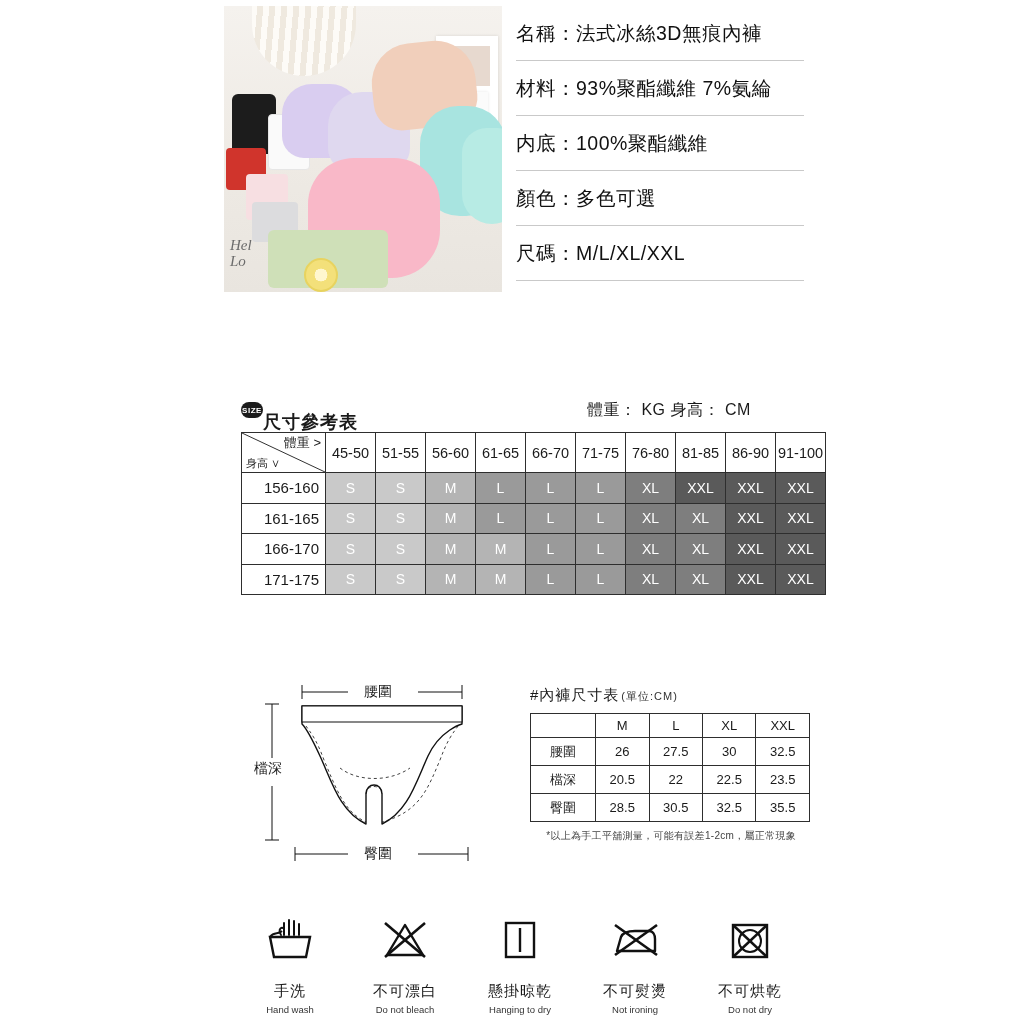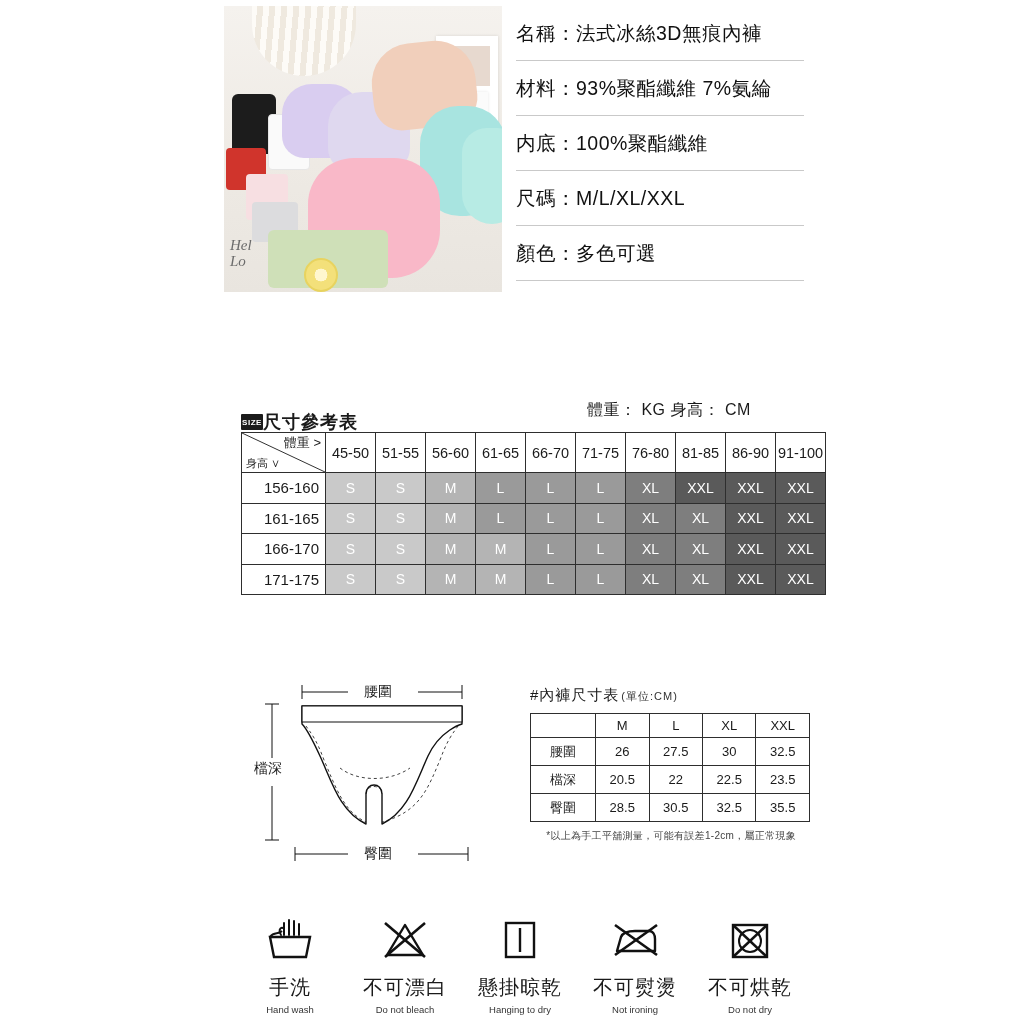--- a/index.html
+++ b/index.html
@@ -56,22 +56,22 @@
     font-size: 19.5px;
     letter-spacing: .5px;
     color: #111;
     white-space: nowrap;
   }
   .spec-row:last-child { border-bottom: 1px solid #c9c9c9; }
 
   
   .sizes-head { position: absolute; left: 241px; top: 398px; width: 540px; height: 26px; }
   .sizes-badge {
-    position:absolute; left:0; top: 16px;
-    width: 22px; height: 16px; border-radius: 1px; background:#1b1b1b; color:#fff;
+    position:absolute; left:0; top: 4px;
+    width: 22px; height: 16px; border-radius: 8px; background:#1b1b1b; color:#fff;
     font-size: 8px; letter-spacing:.5px; display:flex; align-items:center; justify-content:center;
     font-weight:bold;
   }
   .sizes-title { position:absolute; left: 22px; top: -4px; font-size: 18px; font-weight: bold; letter-spacing: 1px; margin-top: 16px; }
   .sizes-units { position:absolute; left: 346px; top: 2px; font-size: 16px; letter-spacing:.5px; white-space:nowrap; }
 
   table.sizegrid { position:absolute; left: 241px; top: 432px; border-collapse: collapse; }
   table.sizegrid td, table.sizegrid th { border: 1px solid #2e2e2e; text-align:center; font-size: 14.5px; font-weight: normal; }
   table.sizegrid th.colh { width: 50px; height: 40px; }
   table.sizegrid td.rowh { width: 84px; height: 30.5px; font-size: 15px; padding-right: 6px; text-align:right; }
@@ -91,21 +91,21 @@
   table.meastab th.h { width: 66px; height: 24px; }
   table.meastab th.c { width: 54px; height: 24px; }
   table.meastab td.rh { width: 66px; height: 28px; }
   table.meastab td.v { width: 54px; height: 28px; }
   .meas-note { margin-top: 7px; font-size: 10px; color: #444; text-align: right; width: 266px; letter-spacing:.3px; }
 
   
   .care { position: absolute; left: 240px; top: 912px; width: 560px; display:flex; justify-content: space-between; }
   .care-item { width: 100px; text-align:center; }
   .care-ico { height: 54px; display:flex; align-items:center; justify-content:center; }
-  .care-zh { font-size: 20px; margin-top: 8px; letter-spacing:1px; }
+  .care-zh { font-size: 15px; margin-top: 16px; letter-spacing:1px; }
   .care-en { font-size: 9.5px; color:#333; margin-top: 3px; }
 </style>
 </head>
 <body>
 
 <div class="page">
 
   <div class="top">
 
     <div class="photo">
@@ -126,22 +126,22 @@
       <div class="sw pinkbig"></div>
       <div class="sw greenpad"></div>
       <div class="lemon"></div>
       <div class="scriptmark">Hel<br>Lo</div>
     </div>
 
     <div class="spec">
       <div class="spec-row">名稱：法式冰絲3D無痕內褲</div>
       <div class="spec-row">材料：93%聚酯纖維 7%氨綸</div>
       <div class="spec-row">内底：100%聚酯纖維</div>
+      <div class="spec-row">顏色：多色可選</div>
       <div class="spec-row">尺碼：M/L/XL/XXL</div>
-      <div class="spec-row">顏色：多色可選</div>
     </div>
   </div>
 
   <div class="sizes-head">
     <div class="sizes-badge">SIZE</div>
     <div class="sizes-title">尺寸參考表</div>
     <div class="sizes-units">體重： KG   身高： CM</div>
   </div>
 
   <table class="sizegrid" id="sizegrid">

